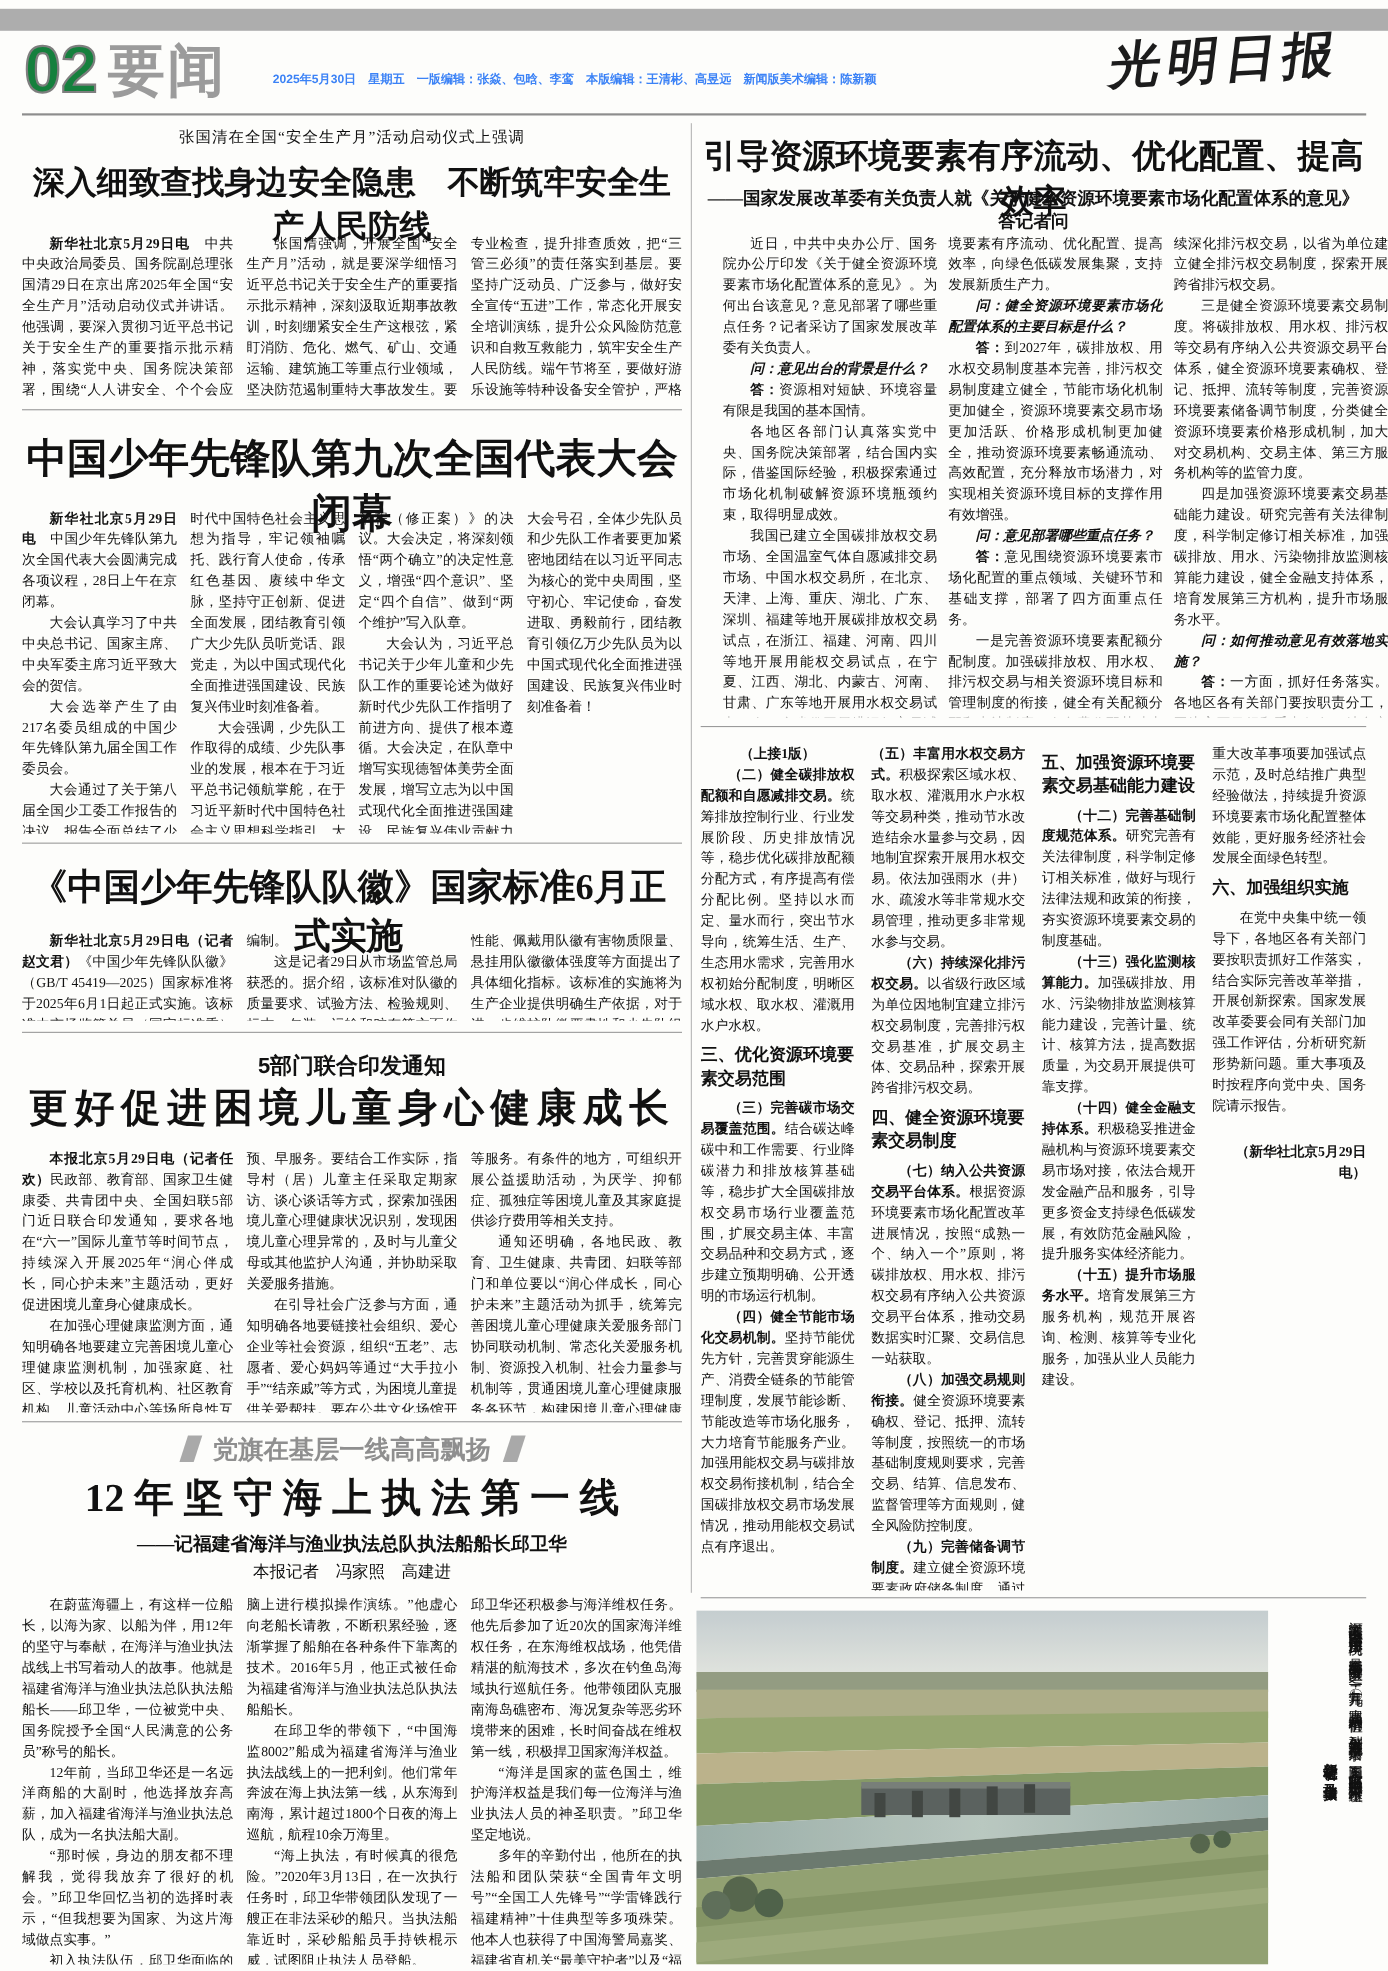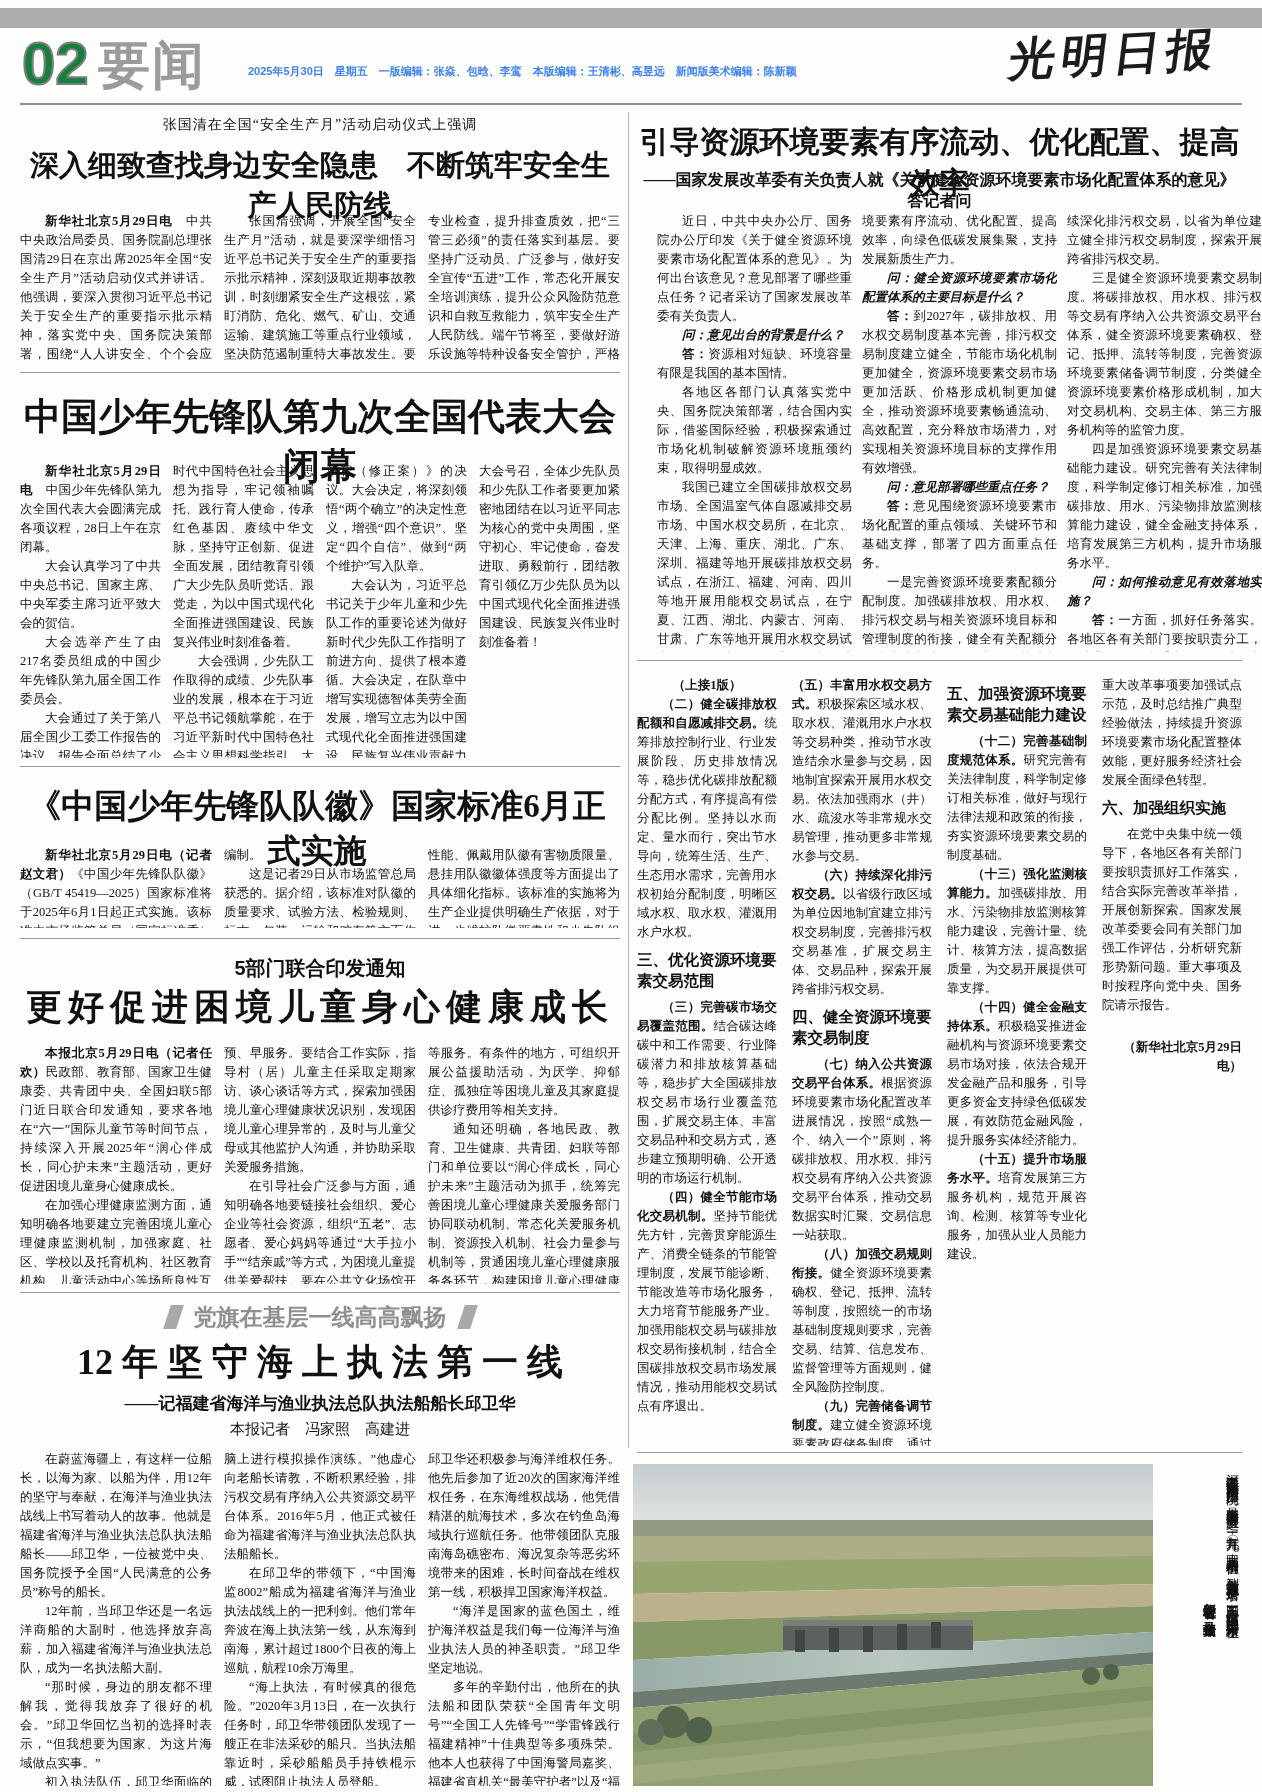--- a/index.html
+++ b/index.html
@@ -129,21 +129,21 @@
   <div class="abs sub-head" style="left:20px;top:1392px;width:600px;font-size:17px;">——记福建省海洋与渔业执法总队执法船船长邱卫华</div>
   <div class="abs" style="left:20px;top:1420px;width:600px;text-align:center;font-size:15px;">本报记者　冯家照　高建进</div>
   <div class="abs cols" style="left:20px;top:1450px;width:600px;height:336px;gap:12px;">
     <div class="col" style="width:192px;">
         <p class="para"><b class="plead"></b><span>在蔚蓝海疆上，有这样一位船长，以海为家、以船为伴，用12年的坚守与奉献，在海洋与渔业执法战线上书写着动人的故事。他就是福建省海洋与渔业执法总队执法船船长——邱卫华，一位被党中央、国务院授予全国“人民满意的公务员”称号的船长。</span></p>
         <p class="para"><b class="plead"></b><span>12年前，当邱卫华还是一名远洋商船的大副时，他选择放弃高薪，加入福建省海洋与渔业执法总队，成为一名执法船大副。</span></p>
         <p class="para"><b class="plead"></b><span>“那时候，身边的朋友都不理解我，觉得我放弃了很好的机会。”邱卫华回忆当初的选择时表示，“但我想要为国家、为这片海域做点实事。”</span></p>
         <p class="para"><b class="plead"></b><span>初入执法队伍，邱卫华面临的是前所未有的挑战。他深知，要想胜任这份工作，必须从头学起。</span></p>
       </div>
     <div class="col" style="width:192px;">
-        <p class="para ni"><b class="plead"></b><span>脑上进行模拟操作演练。”他虚心向老船长请教，不断积累经验，排污权交易有序纳入公共资源交易平台体系。2016年5月，他正式被任命为福建省海洋与渔业执法总队执法船船长。</span></p>
+        <p class="para ni"><b class="plead"></b><span>脑上进行模拟操作演练。”他虚心向老船长请教，不断积累经验，逐渐掌握了船舶在各种条件下靠离的技术。2016年5月，他正式被任命为福建省海洋与渔业执法总队执法船船长。</span></p>
         <p class="para"><b class="plead"></b><span>在邱卫华的带领下，“中国海监8002”船成为福建省海洋与渔业执法战线上的一把利剑。他们常年奔波在海上执法第一线，从东海到南海，累计超过1800个日夜的海上巡航，航程10余万海里。</span></p>
         <p class="para"><b class="plead"></b><span>“海上执法，有时候真的很危险。”2020年3月13日，在一次执行任务时，邱卫华带领团队发现了一艘正在非法采砂的船只。当执法船靠近时，采砂船船员手持铁棍示威，试图阻止执法人员登船。</span></p>
       </div>
     <div class="col" style="width:192px;">
         <p class="para ni"><b class="plead"></b><span>邱卫华还积极参与海洋维权任务。他先后参加了近20次的国家海洋维权任务，在东海维权战场，他凭借精湛的航海技术，多次在钓鱼岛海域执行巡航任务。他带领团队克服南海岛礁密布、海况复杂等恶劣环境带来的困难，长时间奋战在维权第一线，积极捍卫国家海洋权益。</span></p>
         <p class="para"><b class="plead"></b><span>“海洋是国家的蓝色国土，维护海洋权益是我们每一位海洋与渔业执法人员的神圣职责。”邱卫华坚定地说。</span></p>
         <p class="para"><b class="plead"></b><span>多年的辛勤付出，他所在的执法船和团队荣获“全国青年文明号”“全国工人先锋号”“学雷锋践行福建精神”十佳典型等多项殊荣。他本人也获得了中国海警局嘉奖、福建省直机关“最美守护者”以及“福建省职工职业道德建设标兵”等多项荣誉。</span></p>
       </div>
   </div>
 

